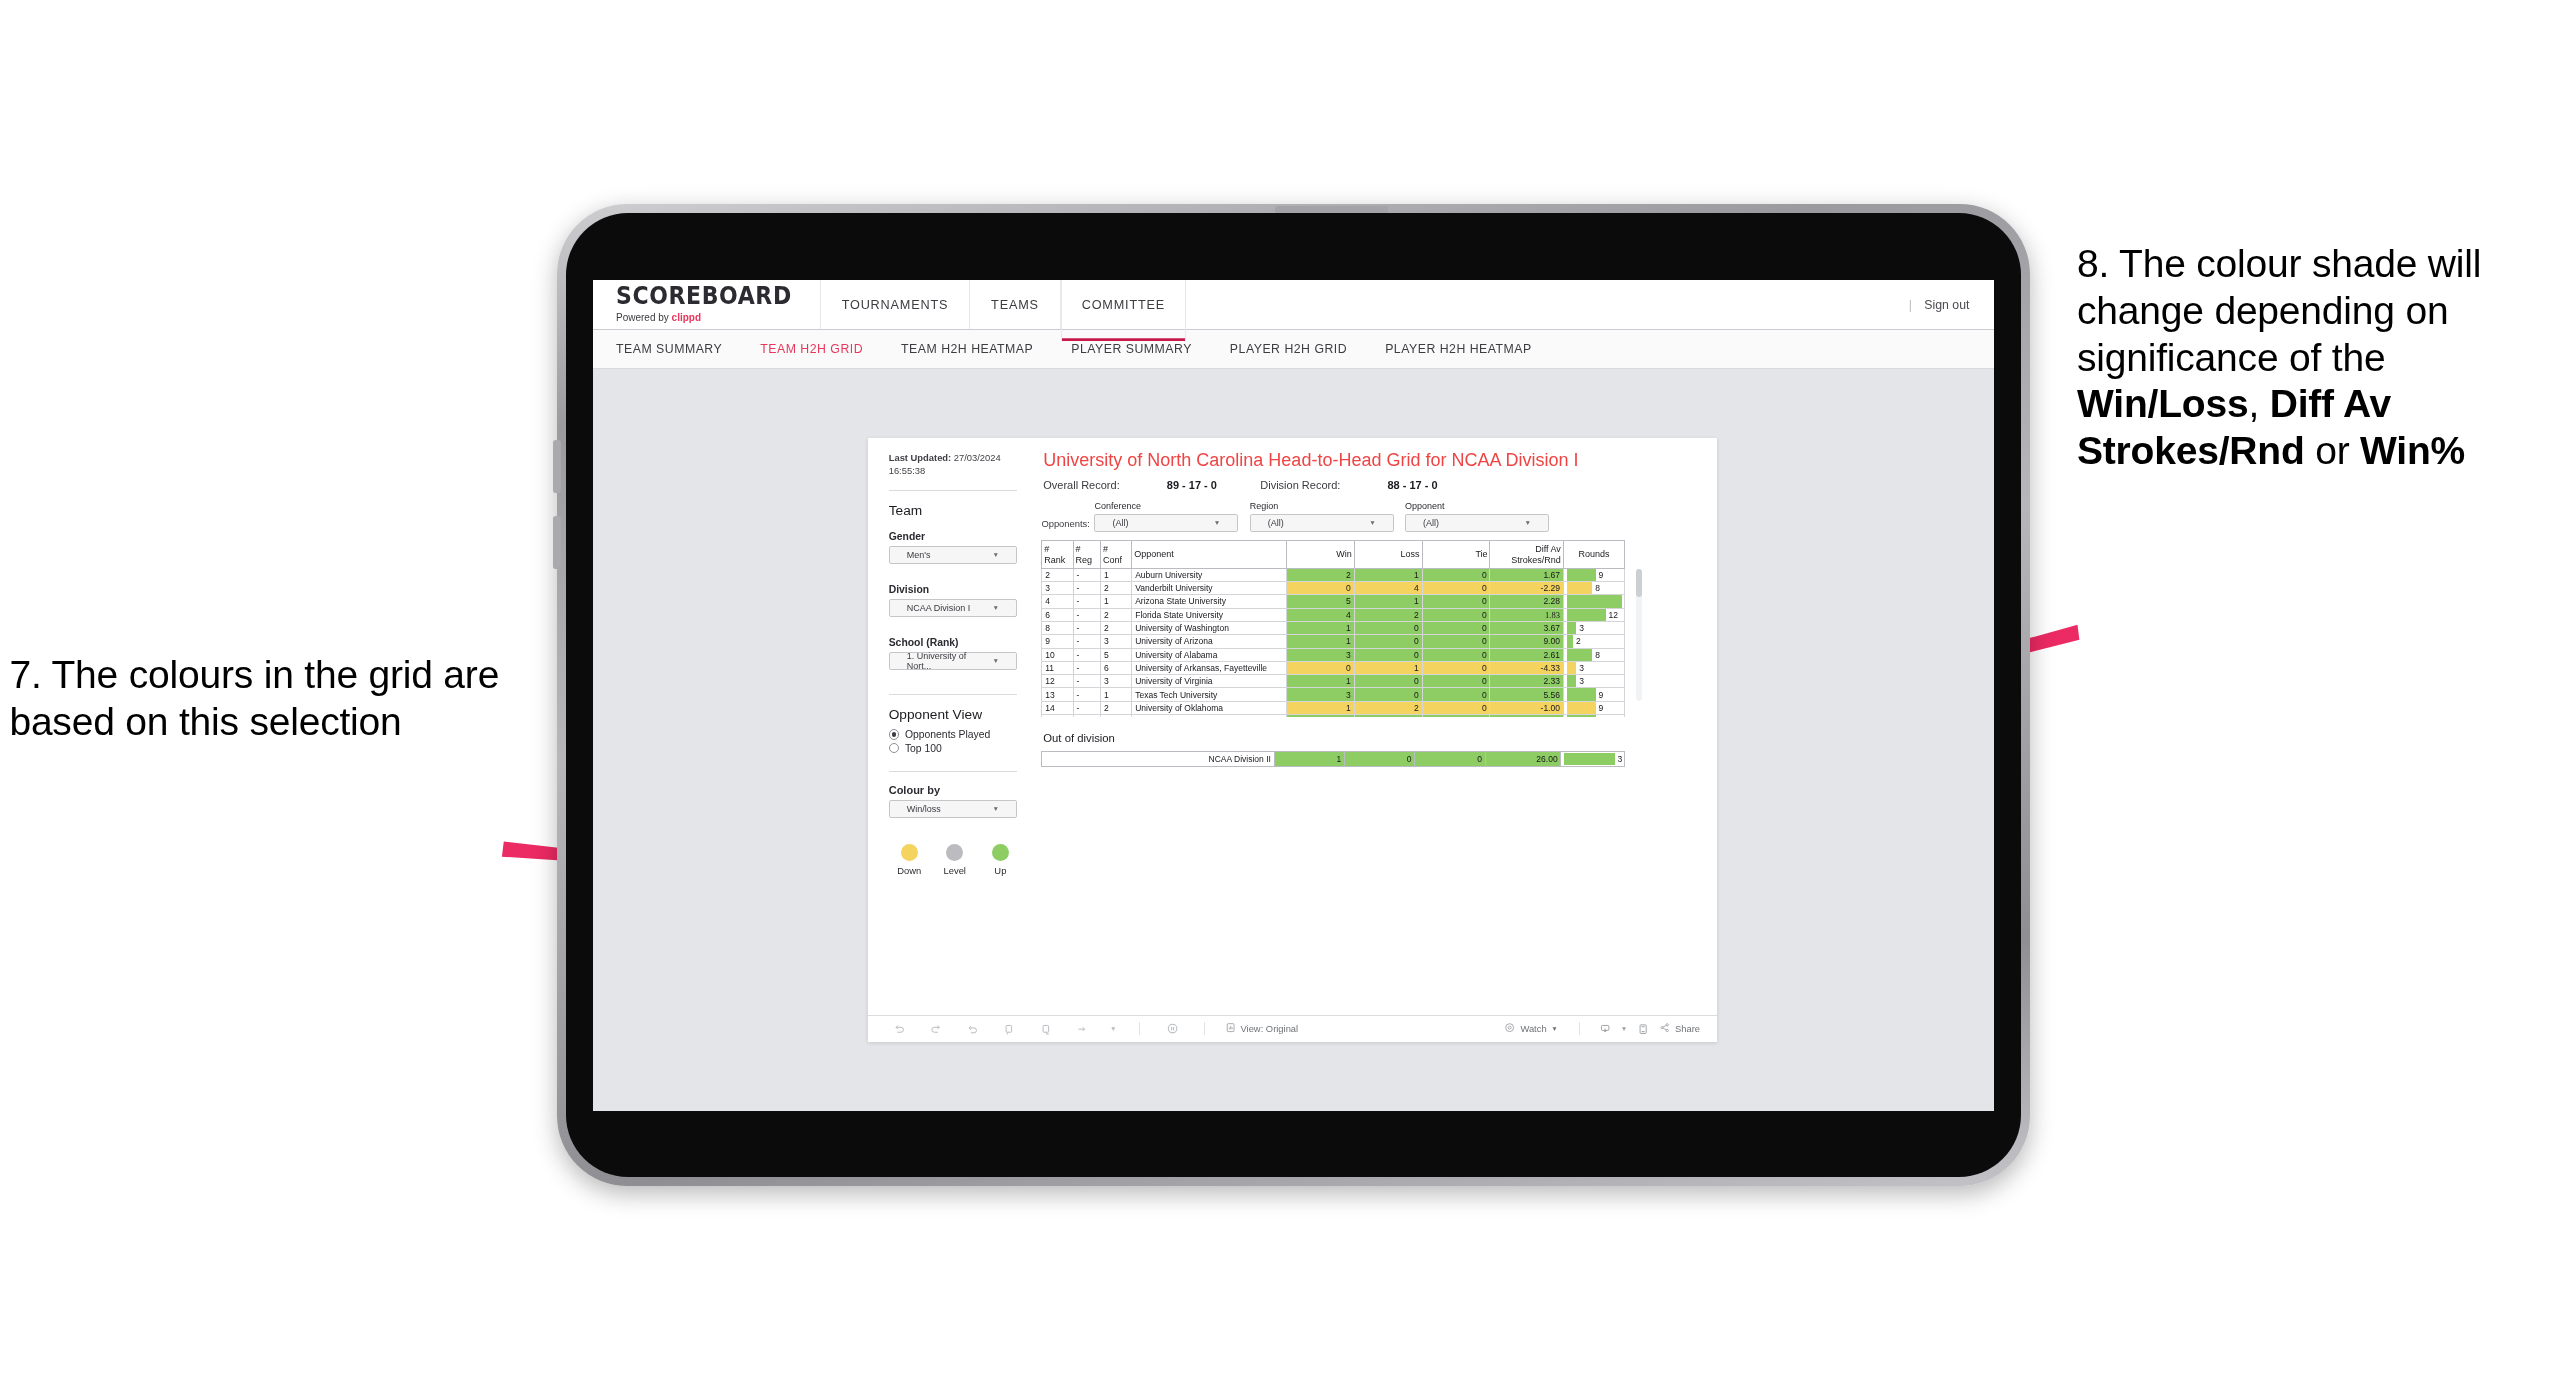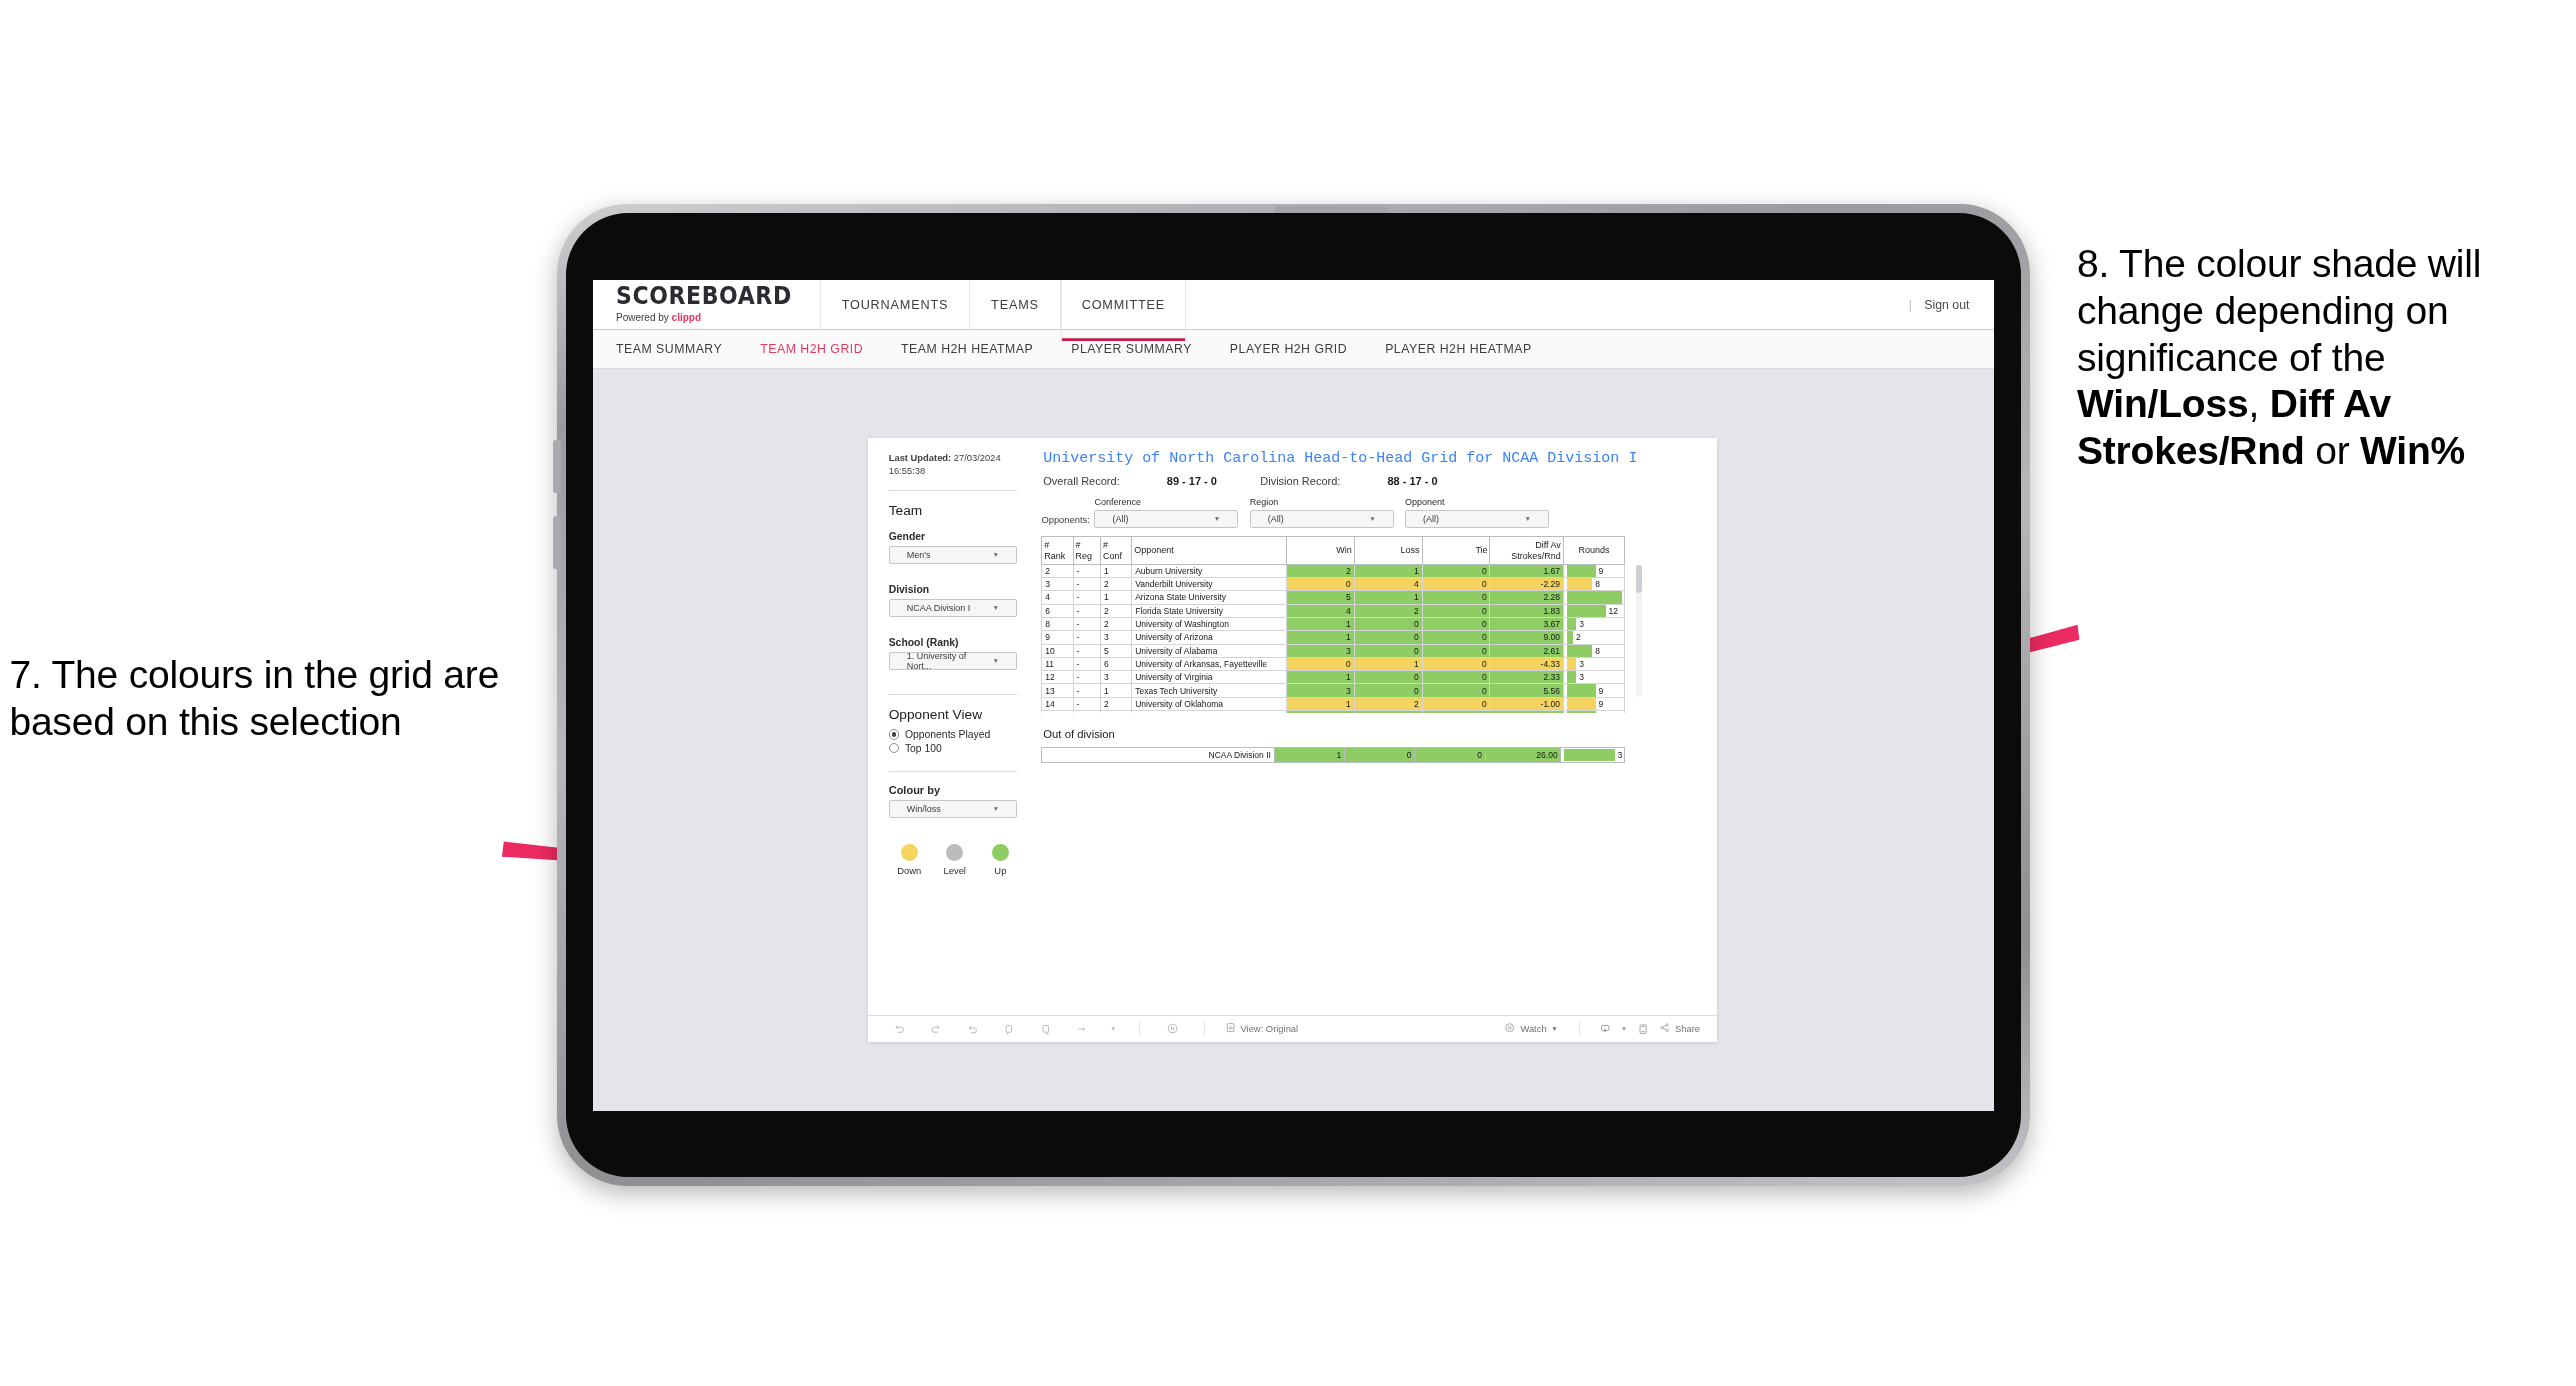--- a/index.html
+++ b/index.html
@@ -81,21 +81,21 @@
       margin-right:5.7px;position:relative;flex:0 0 8.5px;}
   .rd.on::after{content:"";position:absolute;left:1.9px;top:1.9px;width:4.7px;height:4.7px;
       border-radius:50%;background:#3c3c41;}
   .legend{display:flex;gap:12.3px;margin-top:26.4px;padding-left:3.8px;}
   .lg{width:36px;text-align:center;}
   .lg .dot{width:17px;height:17px;border-radius:50%;margin:0 auto 3.8px;}
   .lg .lb{font-size:9.4px;color:#2b2b31;}
 
   
   .sheet{flex:1;min-width:0;padding-left:15px;box-sizing:border-box;position:relative;}
-  .ttl{font-size:15px;color:#3b82f6;margin:2.8px 0 7.6px 1.9px;font-family:Liberation Mono, monospace;}
+  .ttl{font-size:18px;color:#ef4444;margin:2.8px 0 7.6px 1.9px;}
   .recs{display:flex;margin:0 0 10.4px 1.9px;}
   .rec{font-size:11px;color:#3a3a40;}
   .rec b{font-weight:bold;color:#1b1b20;margin-left:44px;}
   .rec:first-child{width:217px;}
   .opp-row{display:flex;align-items:flex-end;margin-bottom:8.5px;}
   .opp-lb{font-size:9.4px;color:#3a3a40;padding-bottom:2.8px;width:53px;}
   .opp-f{width:144px;margin-right:11.3px;}
   .opp-f .fl2{font-size:9px;color:#2b2b31;margin-bottom:2.8px;}
 
   table.grid{border-collapse:collapse;width:584px;table-layout:fixed;}
@@ -352,21 +352,21 @@
                           </td>
                         </tr>
                         <tr>
                           <td class="c-rank">6</td>
                           <td class="c-reg">-</td>
                           <td class="c-conf">2</td>
                           <td class="c-opp">Florida State University</td>
                           <td class="c-num" style="text-align: right; background: rgb(141, 205, 99);">4</td>
                           <td class="c-num" style="text-align: right; background: rgb(141, 205, 99);">2</td>
                           <td class="c-num" style="text-align: right; background: rgb(141, 205, 99);">0</td>
-                          <td class="c-diff" style="text-align: right; background: rgb(141, 205, 99);">1.83</td>
+                          <td class="c-diff" style="text-align: right; background: rgb(141, 205, 99); font-family: Liberation Serif, serif;">1.83</td>
                           <td class="c-rnd">
                             <div class="rndwrap">
                               <div class="rndbar" style="width: 71%; background: rgb(141, 205, 99);"></div>
                               <div class="rndtxt" style="left: 71%;">12</div>
                             </div>
                           </td>
                         </tr>
                         <tr>
                           <td class="c-rank">8</td>
                           <td class="c-reg">-</td>

